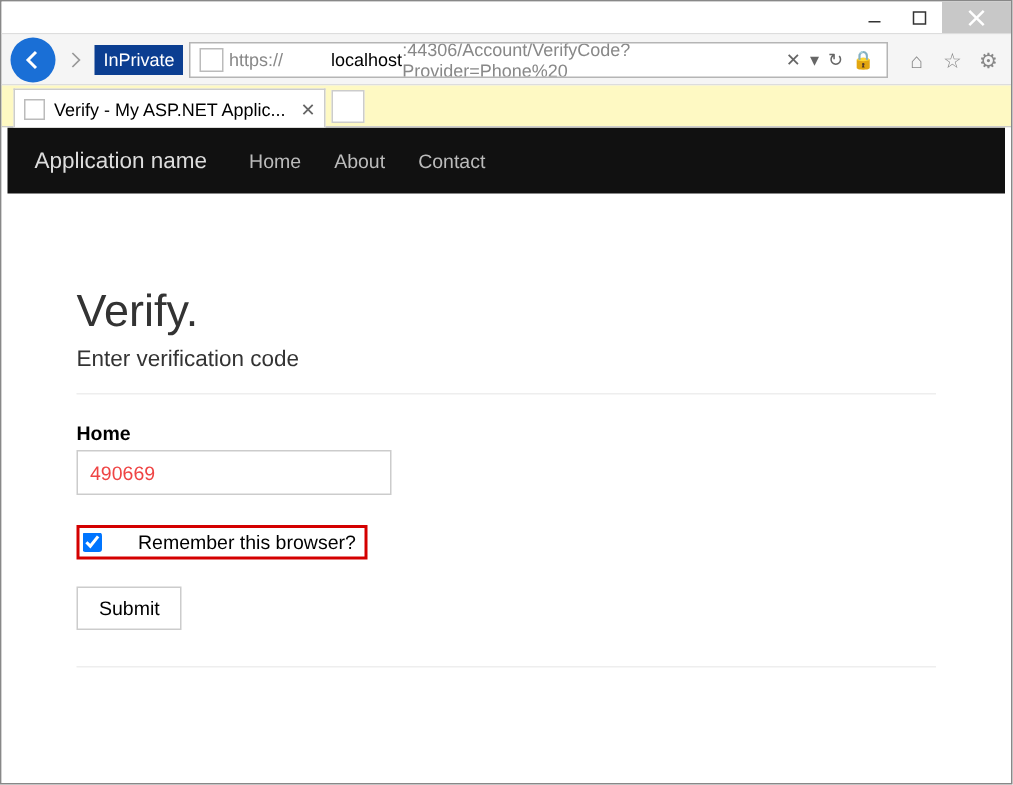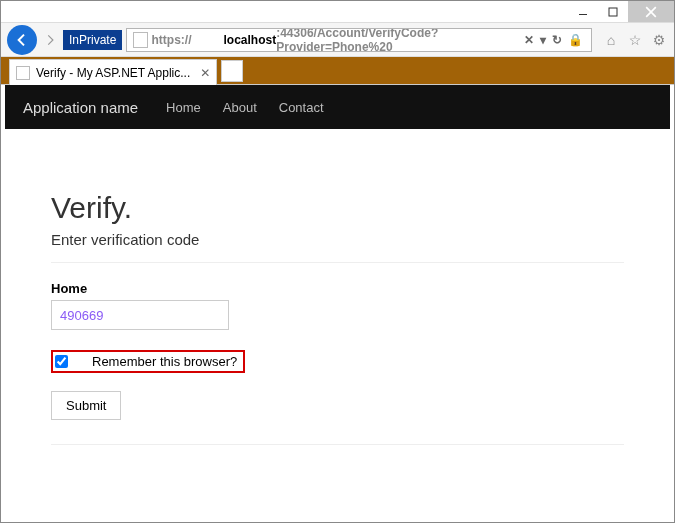--- a/index.html
+++ b/index.html
@@ -9,51 +9,51 @@
   .titlebar { height: 22px; background: #fff; display: flex; justify-content: flex-end; align-items: stretch; border-bottom: 1px solid #ddd; }
   .titlebar .btn { width: 30px; display: flex; align-items: center; justify-content: center; color: #555; font-size: 12px; }
   .titlebar .btn.close { background: #c8c8c8; color: #fff; width: 46px; }
 
   
   .toolbar { height: 34px; background: #f5f5f5; display: flex; align-items: center; padding: 0 6px; gap: 4px; border-bottom: 1px solid #ddd; }
   .navbtn { width: 30px; height: 30px; border-radius: 50%; background: #1a6fd6; display: flex; align-items: center; justify-content: center; color: #fff; }
   .navbtn svg { width: 16px; height: 16px; fill: #fff; }
   .fwdwrap { width: 18px; height: 30px; display:flex; align-items:center; justify-content:center; color:#888; }
   .inprivate { background: #0b3e91; color: #fff; font-size: 12px; padding: 3px 6px; font-weight: 500; }
-  .urlbar { flex: 1; height: 24px; border: 1px solid #b5b5b5; background: #fff; display: flex; align-items: center; font-size: 12px; padding: 0 2px; overflow: hidden; font-weight: bold; }
+  .urlbar { flex: 1; height: 24px; border: 1px solid #b5b5b5; background: #fff; display: flex; align-items: center; font-size: 12px; padding: 0 2px; overflow: hidden; }
   .urlbar .pageicon { width: 16px; height: 16px; margin: 0 4px; background: #fff; border: 1px solid #bbb; position: relative; }
   .url-gray { color: #888; }
   .url-black { color: #000; padding-left: 32px; }
   .urlctrls { display:flex; align-items:center; gap:6px; padding:0 6px; color:#666; }
   .chrome-icons { display:flex; gap:6px; padding-left:6px; color:#888; }
   .chrome-icons span { width:18px; text-align:center; font-size:14px; }
 
   
-  .tabstrip { height: 28px; background: #a16207; display: flex; align-items: flex-end; padding-left: 8px; border-bottom: 1px solid #ccc; }
+  .tabstrip { height: 28px; background: #fef9c3; display: flex; align-items: flex-end; padding-left: 8px; border-bottom: 1px solid #ccc; }
   .tab { height: 26px; background: #fff; border: 1px solid #ccc; border-bottom: none; display: flex; align-items: center; padding: 0 6px; font-size: 12px; margin-bottom: -1px; max-width: 220px; }
   .tab .pageicon { width: 14px; height: 14px; border: 1px solid #bbb; margin-right: 6px; }
   .tab .title { flex:1; overflow:hidden; text-overflow: ellipsis; white-space:nowrap; }
   .tab .closex { margin-left: 10px; color:#666; font-size:12px; }
   .newtab { width: 22px; height: 22px; border: 1px solid #ccc; margin-left: 4px; margin-bottom: 2px; background:#fff; }
 
   
   .page { background:#fff; height: calc(523px - 22px - 34px - 28px); overflow:auto; }
   .navbar { background:#111; height:44px; display:flex; align-items:center; padding:0 18px; margin: 0 4px; }
   .brand { color:#ddd; font-size:15px; margin-right:28px; }
   .navlinks { display:flex; gap:22px; }
   .navlinks a { color:#bbb; font-size:13px; text-decoration:none; }
   .navright { margin-left:auto; display:flex; gap:22px; }
   .navright a { color:#bbb; font-size:13px; text-decoration:none; }
 
   .content { padding: 18px 50px; margin-top: 44px; }
   .content h1 { font-size: 30px; font-weight: 400; color:#333; margin-bottom: 6px; }
   .content .sub { font-size: 15px; color:#333; margin-bottom: 14px; }
   .content hr { border:none; border-top:1px solid #eee; margin: 8px 0 18px; }
   .fieldlabel { font-size:13px; font-weight:600; margin-bottom:4px; display:block; }
-  .txtinput { width: 178px; height: 30px; border:1px solid #ccc; padding: 4px 8px; font-size:13px; color:#8b5cf6; }
+  .txtinput { width: 210px; height: 30px; border:1px solid #ccc; padding: 4px 8px; font-size:13px; color:#ef4444; }
   .chkrow { margin-top: 20px; display:flex; align-items:center; gap:6px; font-size:13px; padding:4px 2px; }
   .highlight { border: 2px solid #d40000; display:inline-flex; padding: 2px 6px 2px 2px; gap: 24px; }
   .submitbtn { margin-top: 18px; padding: 6px 14px; border:1px solid #ccc; background:#fff; font-size:13px; cursor:pointer; }
   hr.bottom { margin-top: 24px; }
 </style>
 </head>
 <body>
 
 <div class="titlebar">
   <div class="btn">

